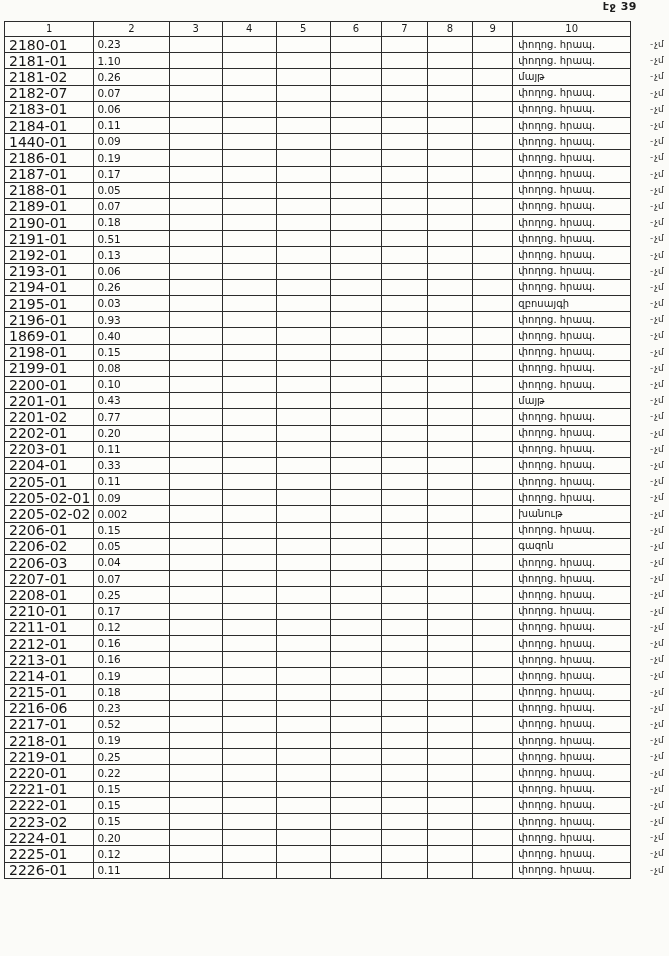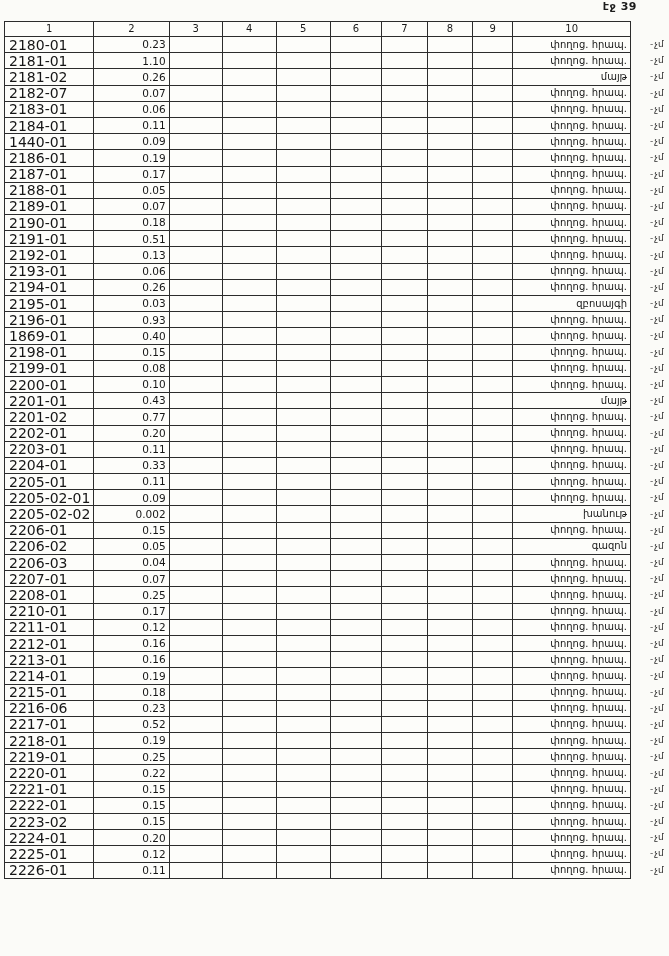--- a/index.html
+++ b/index.html
@@ -46,22 +46,22 @@
     white-space: nowrap;
     background: #fdfdfa;
   }
   th {
     font-weight: normal;
     text-align: center;
     height: 15px;
     color: #1a1a1a;
   }
   td.cell-id   { text-align: left;  font-size: 14px; padding-left: 4px; }
-  td.cell-area { text-align: right; font-size: 10.5px; }
-  td.cell-use  { text-align: right;  font-size: 10px; padding-left: 5px; }
+  td.cell-area { text-align: left; font-size: 10.5px; }
+  td.cell-use  { text-align: left;  font-size: 10px; padding-left: 5px; }
   td.cell-empty { }
   th.margin, td.margin {
     border: none;
     background: transparent;
     font-size: 9px;
     color: #2e2e2e;
     text-align: left;
     padding-left: 19px;
   }
   td.margin::before { content: "֊"; color: #555; margin-right: 1px; }

